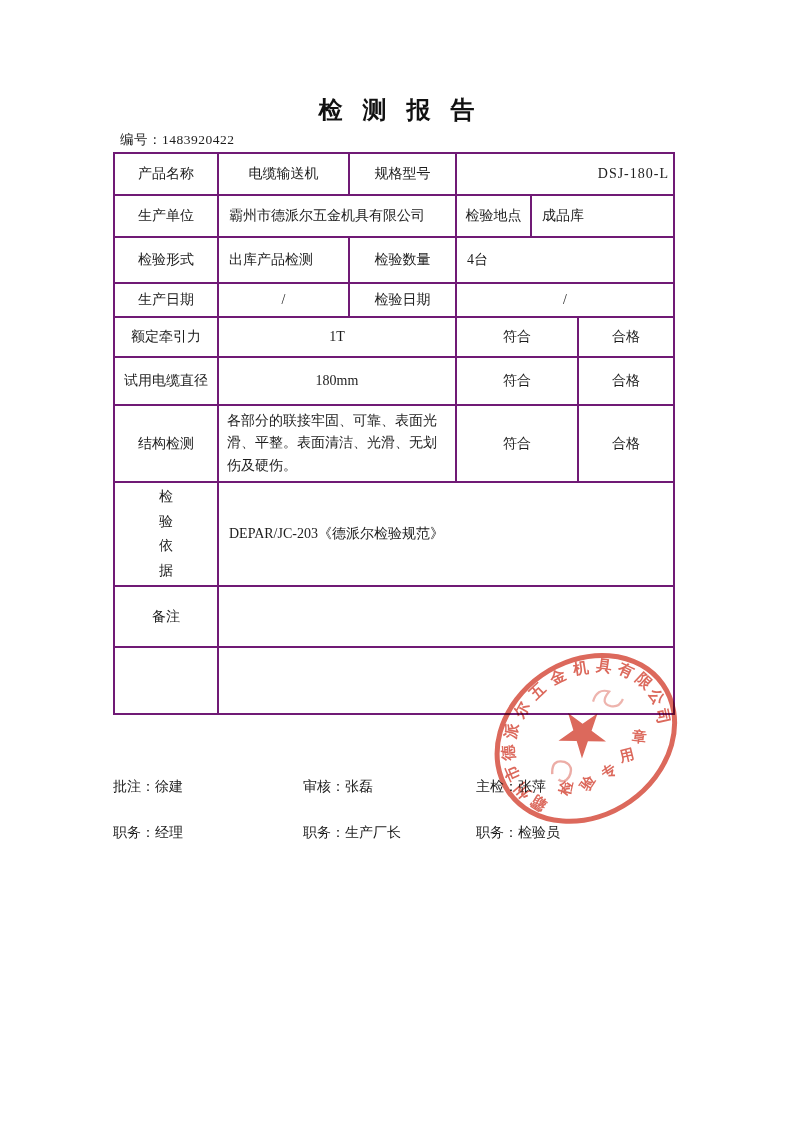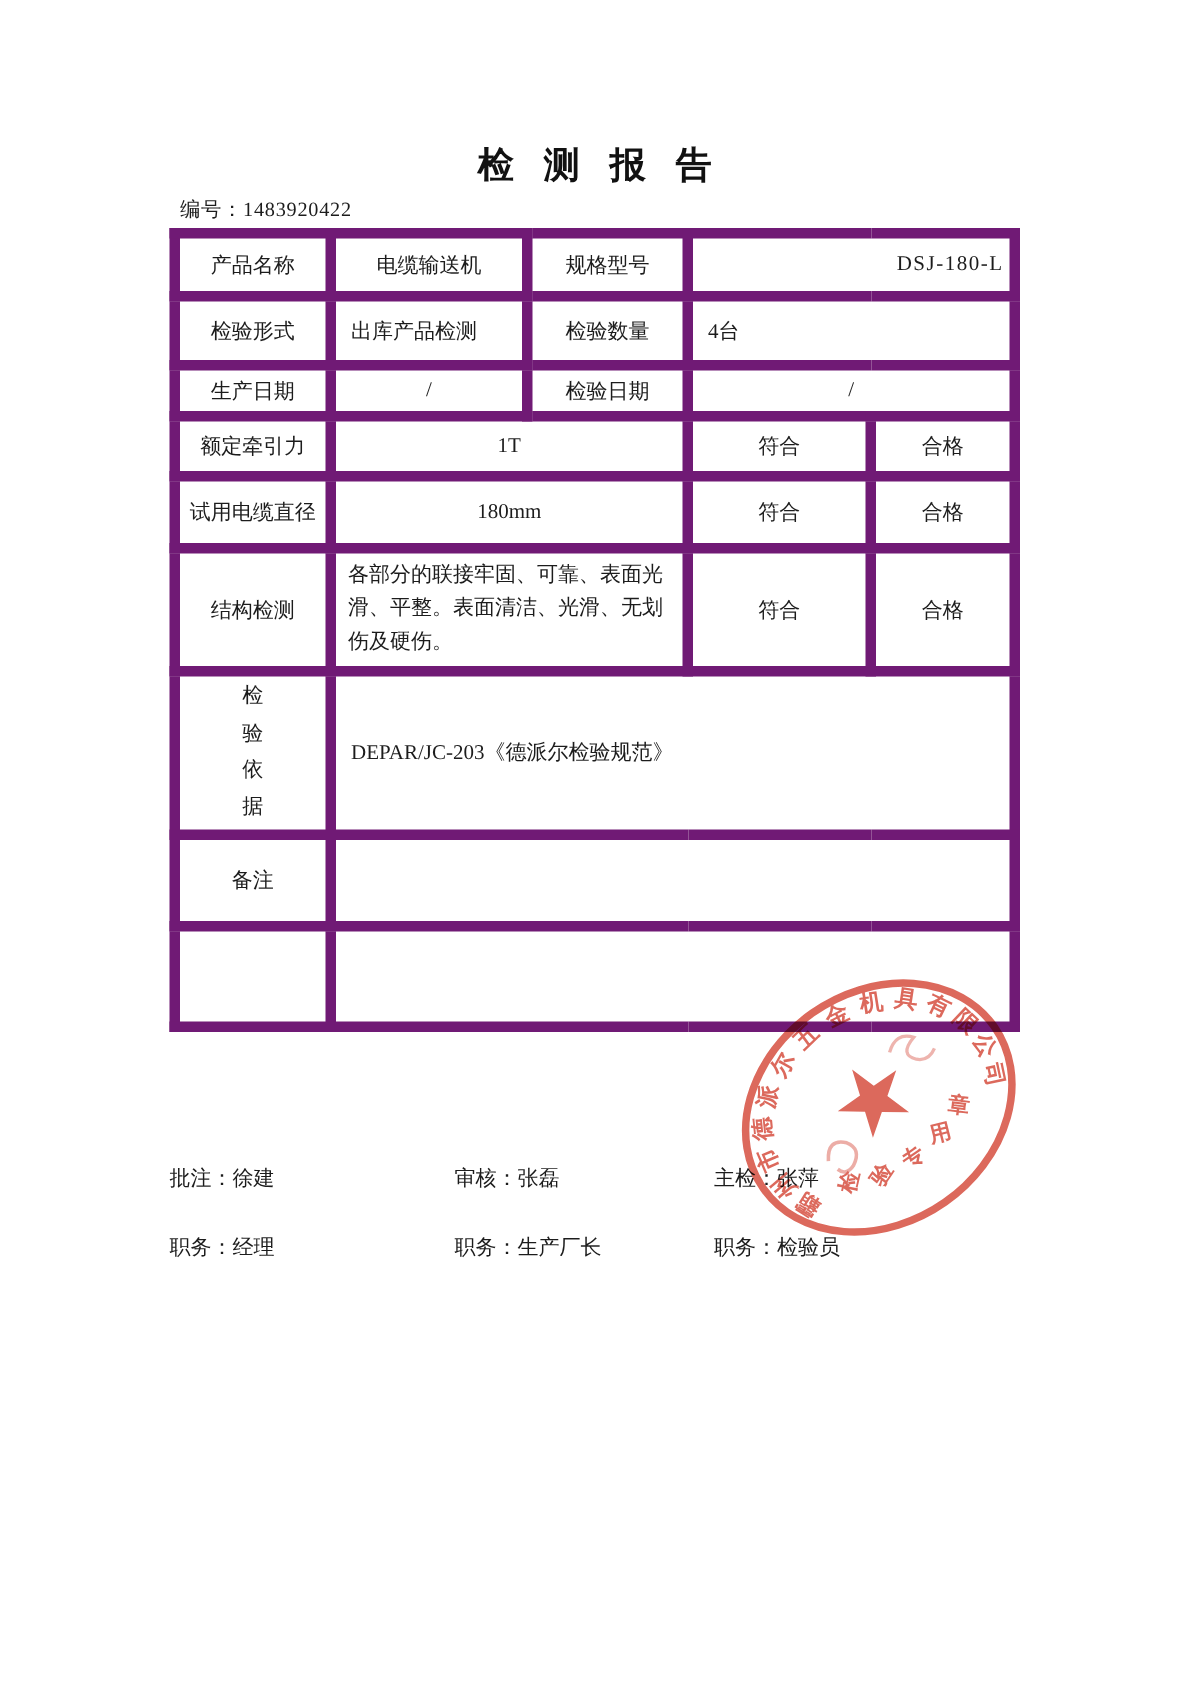--- a/index.html
+++ b/index.html
@@ -19,21 +19,21 @@
   .report-no{
     position:absolute;left:120px;top:131px;
     font-size:13.5px;letter-spacing:.5px;
   }
   table.report{
     position:absolute;left:113px;top:152px;
     border-collapse:collapse;table-layout:fixed;
     width:560px;
   }
   table.report td,table.report th{
-    border:7px solid #701a75;
+    border:2px solid #701a75;
     font-size:14px;font-weight:normal;
     padding:2px 4px;vertical-align:middle;
     overflow:hidden;
   }
   .c{text-align:center;}
   .l{text-align:left;padding-left:10px !important;}
   .slash{font-size:30px;font-weight:300;line-height:1;}
   .longtext{font-size:13px;line-height:1.6;padding:4px 8px !important;}
   .vlabel{display:block;width:1.15em;margin:0 auto;line-height:1.75;word-break:break-all;text-align:center;}
   .spec{letter-spacing:1px;text-align:right;}
@@ -67,20 +67,26 @@
       <col style="width:75px">
         <col style="width:47px">
         <col style="width:96px">
     </colgroup>
     <tbody>
       <tr style="height:42px">
         <td class="c">产品名称</td>
         <td class="c">电缆输送机</td>
         <td class="c">规格型号</td>
         <td class="c spec" colspan="3">DSJ-180-L</td>
+      </tr>
+      <tr style="height:42px">
+        <td class="c">生产单位</td>
+        <td class="l" colspan="2">霸州市德派尔五金机具有限公司</td>
+        <td class="c">检验地点</td>
+        <td class="l" colspan="2">成品库</td>
       </tr>
       <tr style="height:46px">
         <td class="c">检验形式</td>
         <td class="l">出库产品检测</td>
         <td class="c">检验数量</td>
         <td class="l" colspan="3">4台</td>
       </tr>
       <tr style="height:34px">
         <td class="c">生产日期</td>
         <td class="c slash">/</td>

